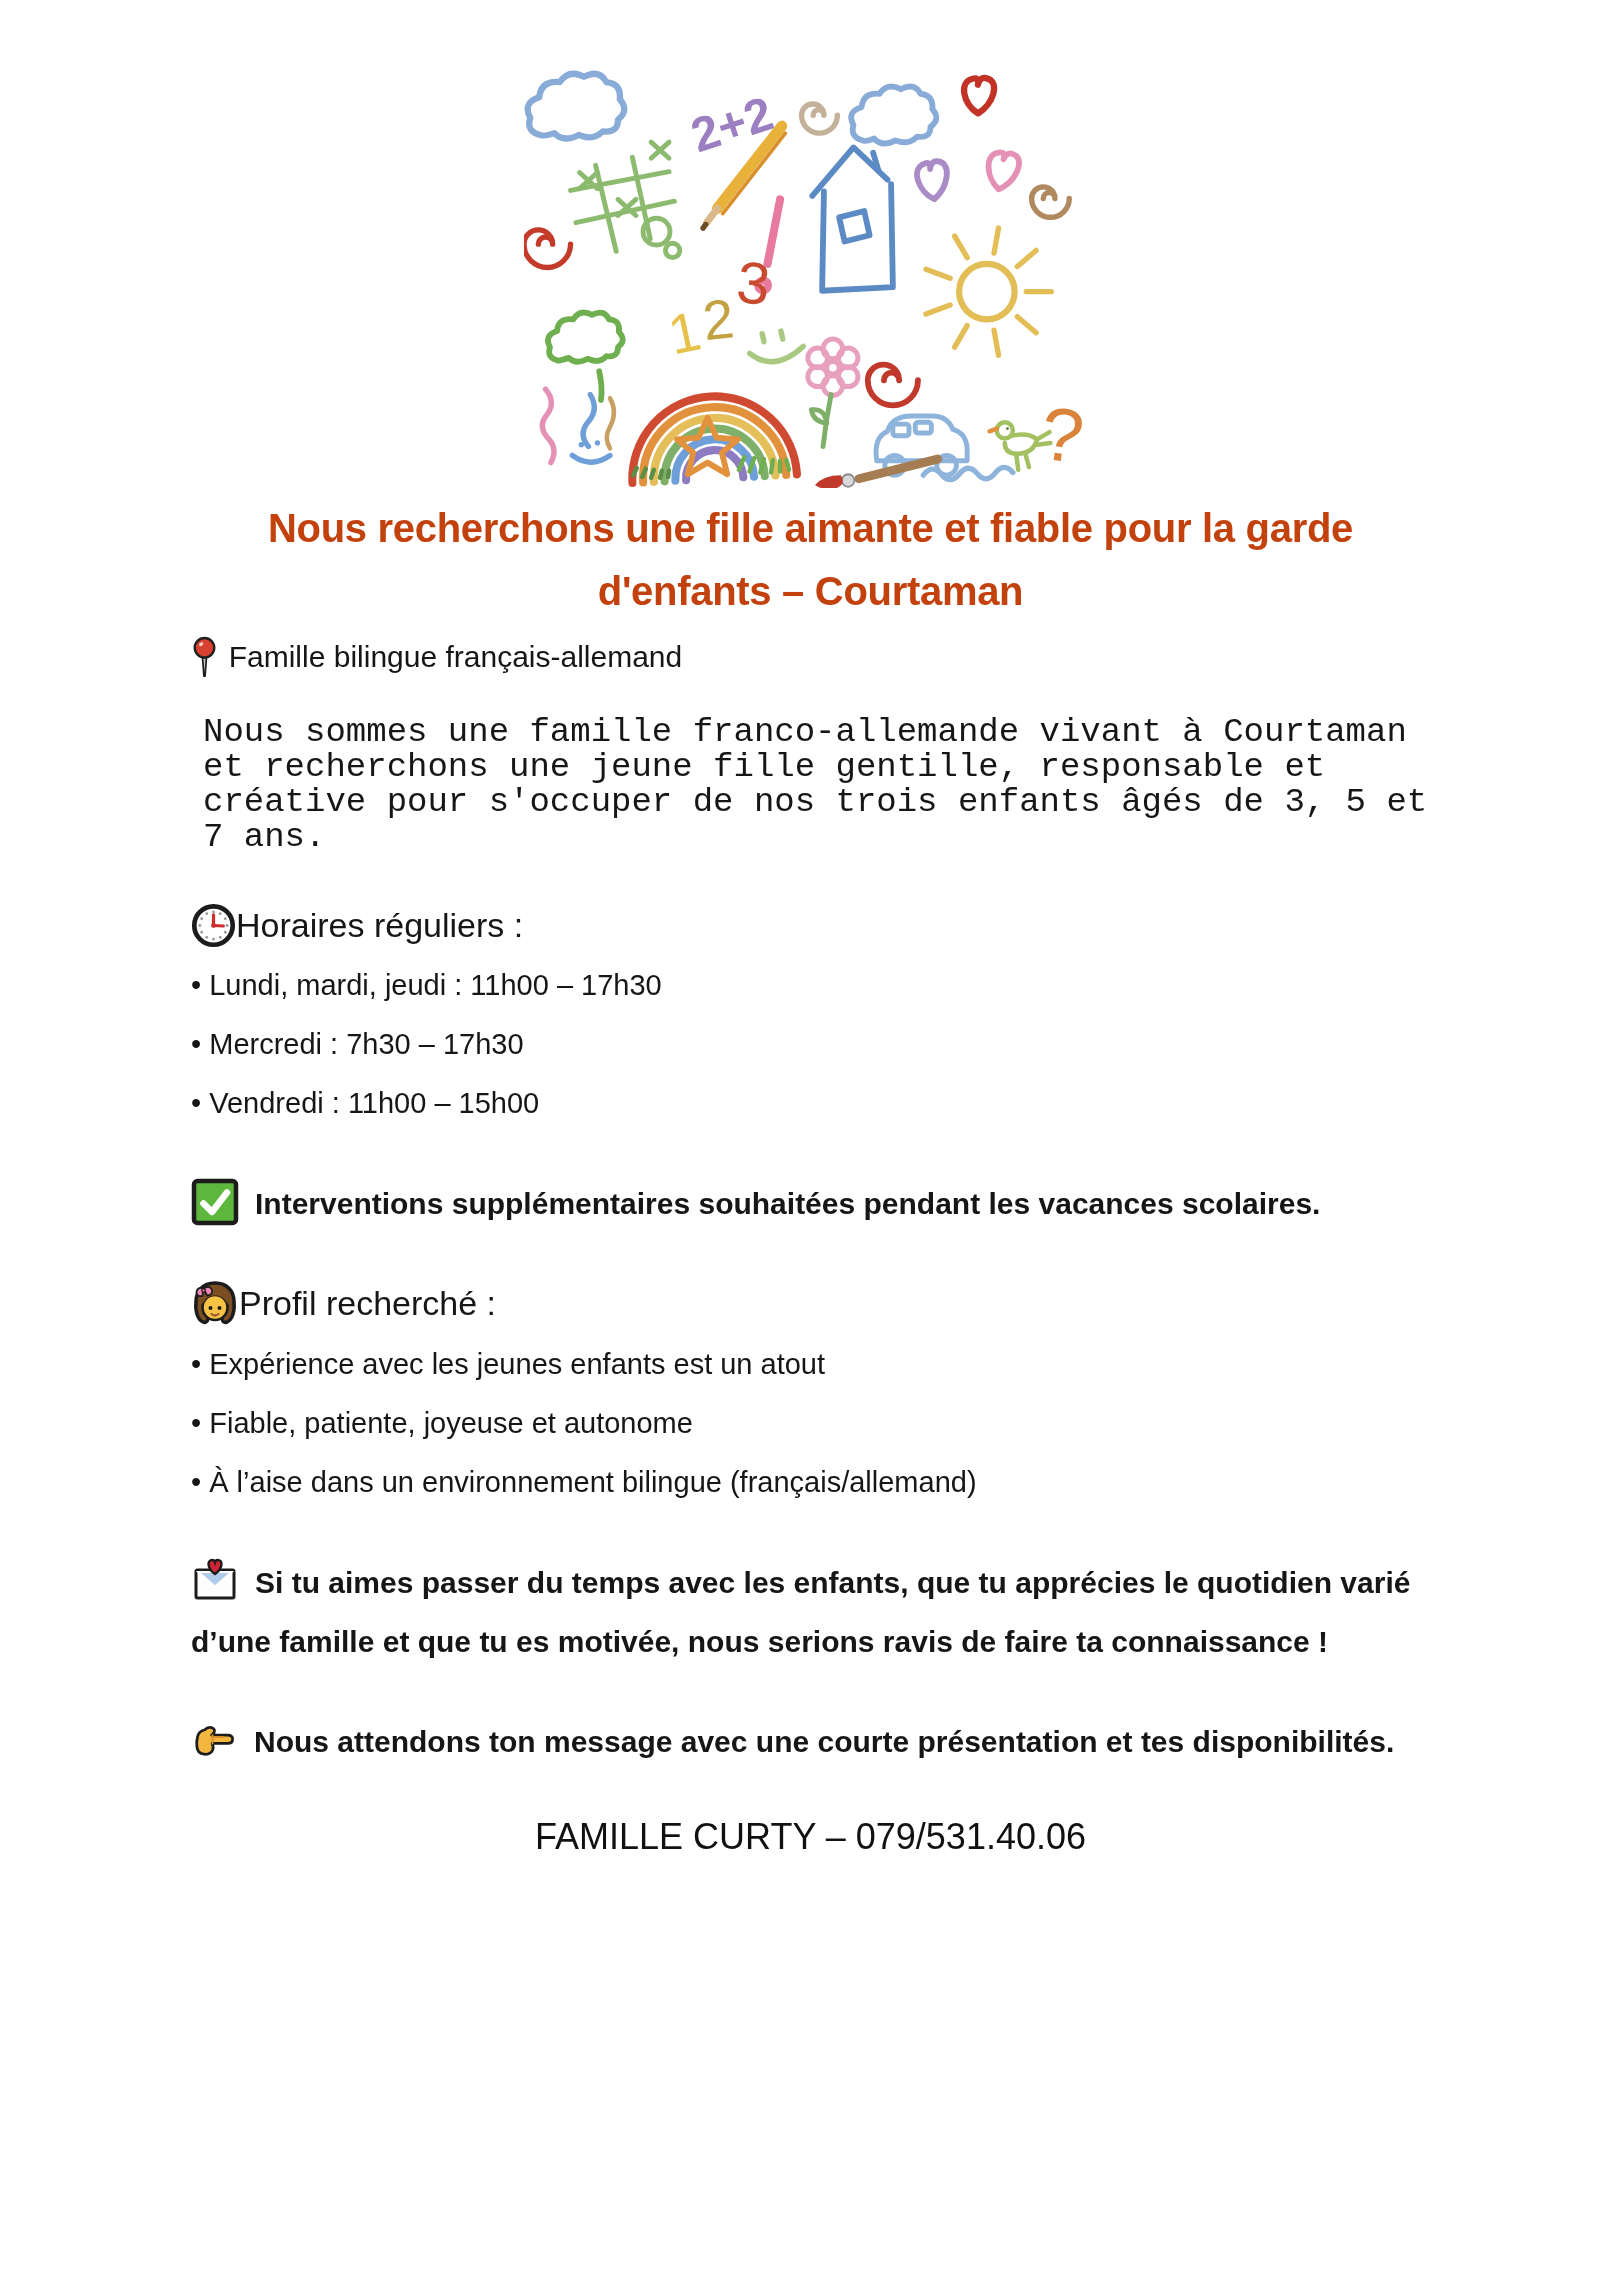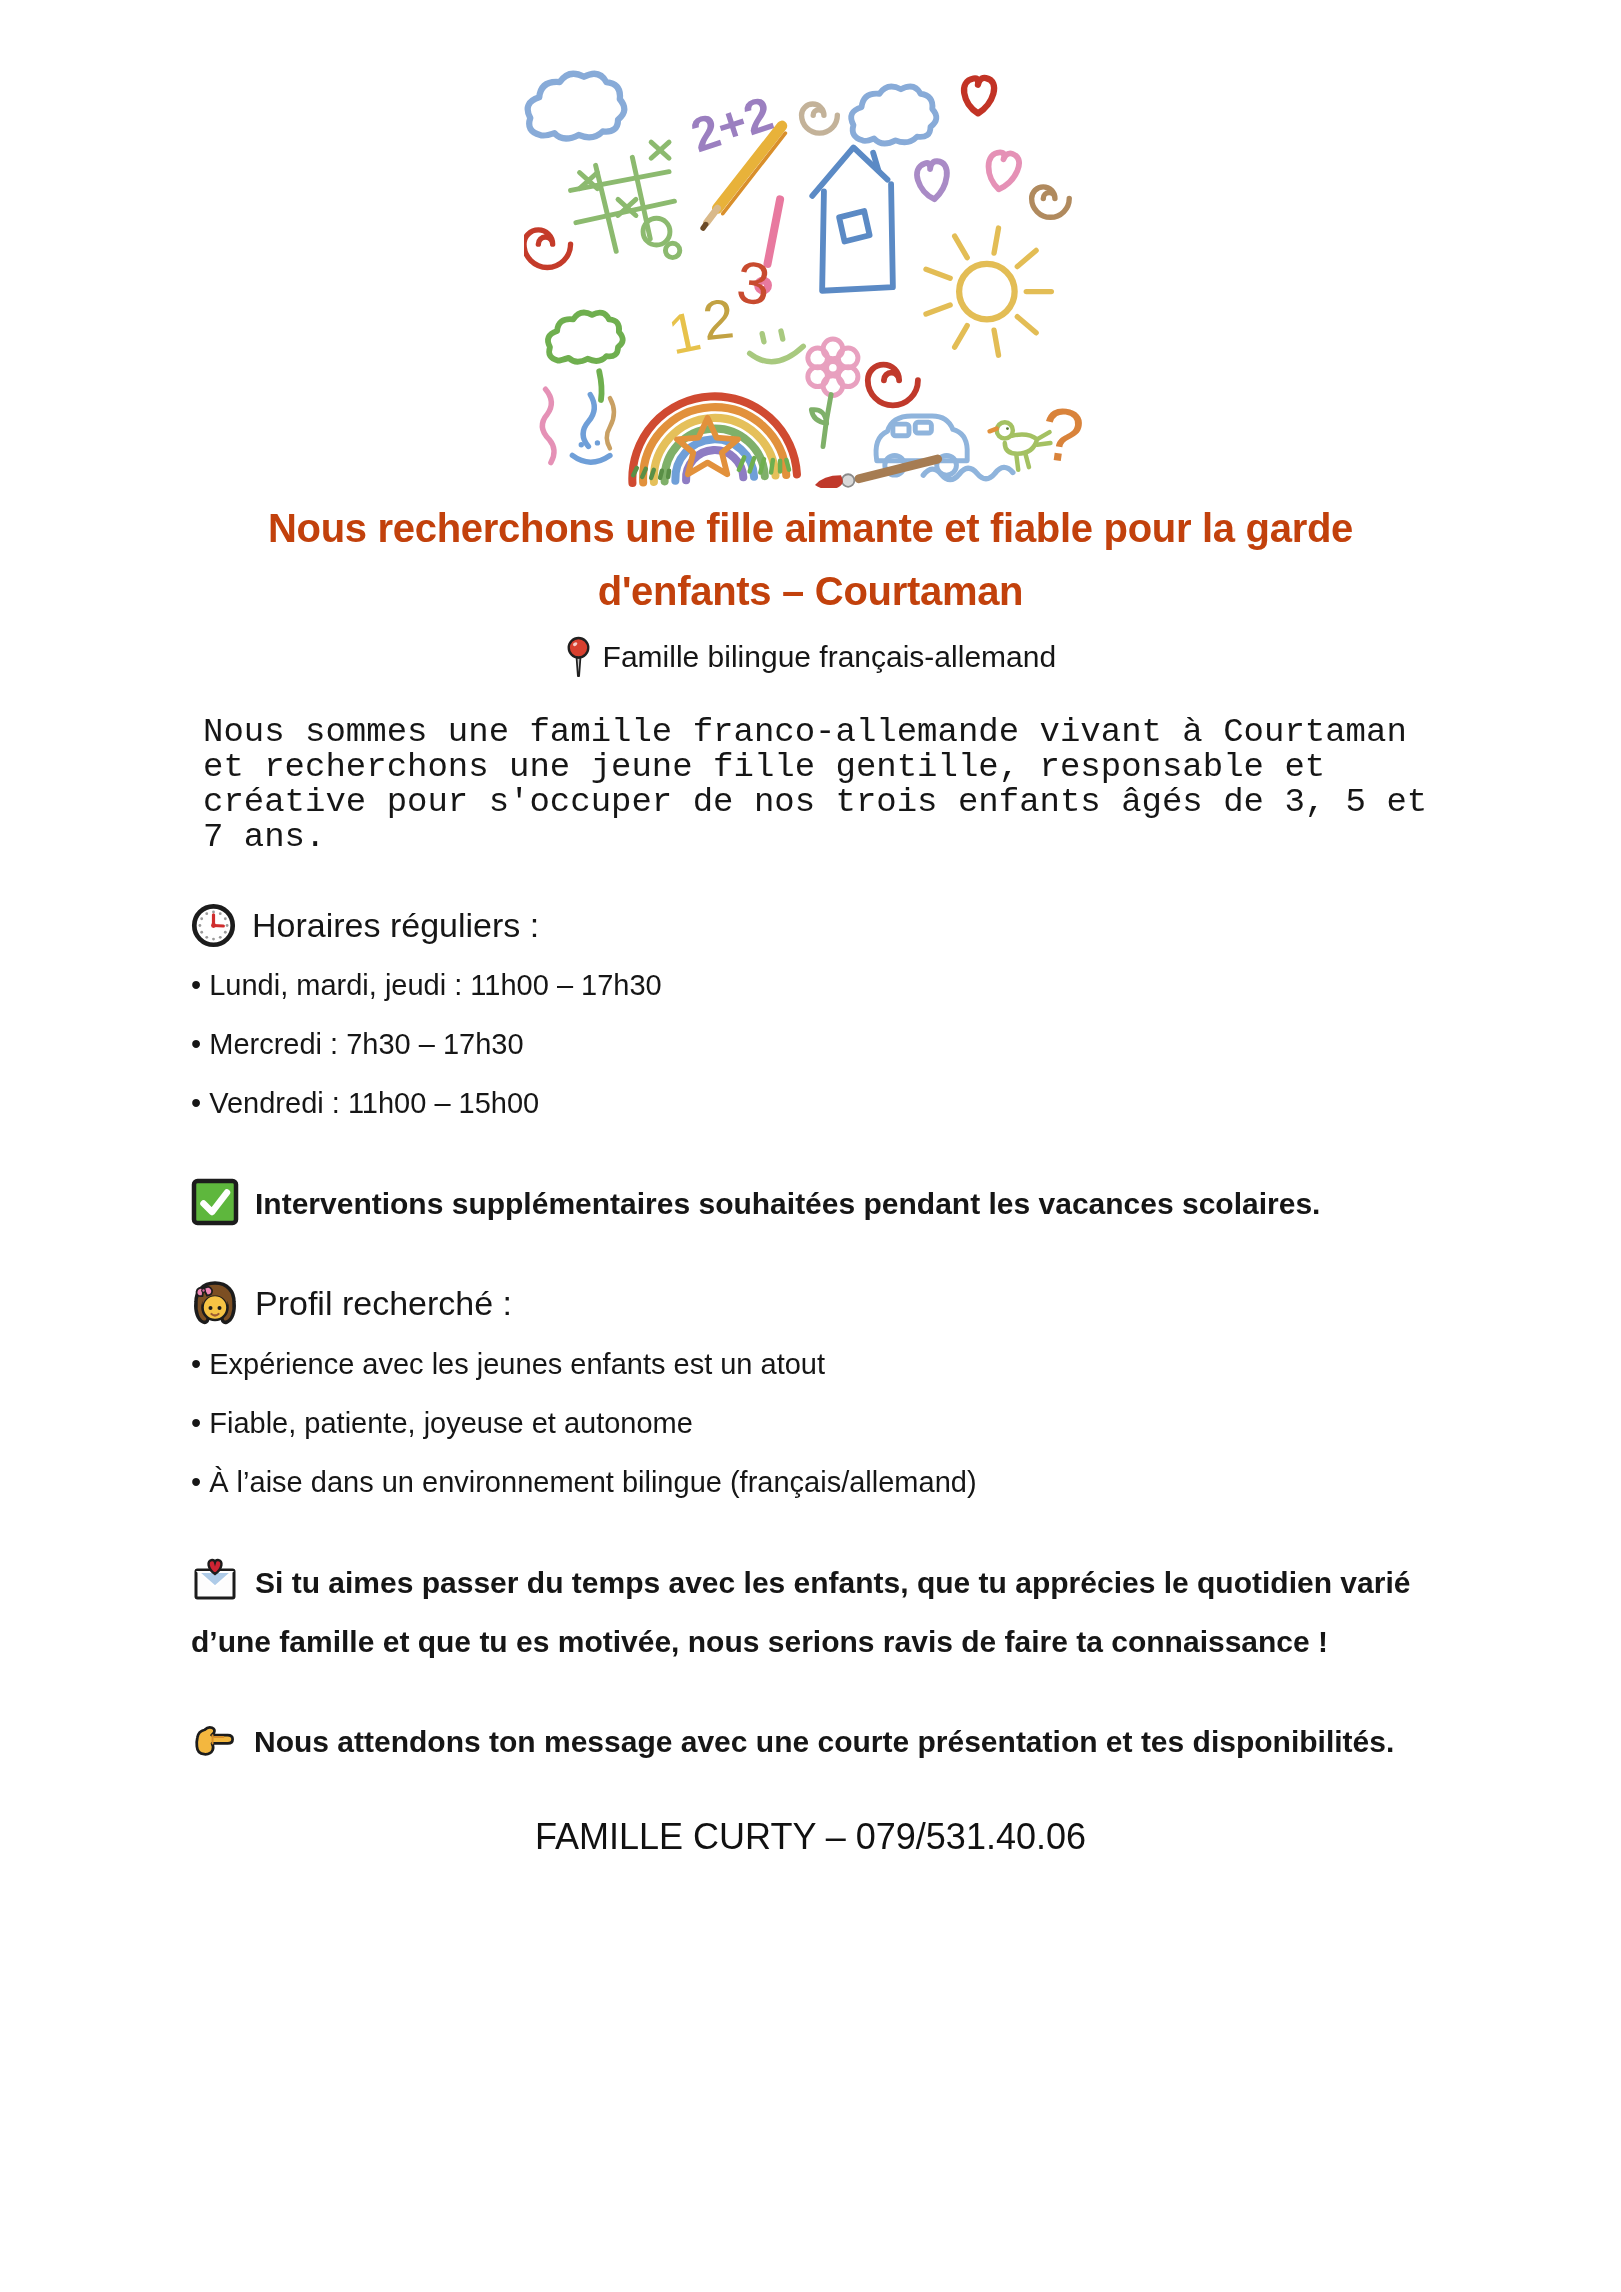--- a/index.html
+++ b/index.html
@@ -12,26 +12,26 @@
   .page{box-sizing:border-box;width:1621px;padding:0 191px;}
   .doodle{display:block;margin:63px auto 5.4px auto;width:573px;height:425px;}
   .title{
     margin-top:9px;
     text-align:center;
     font-size:40px;font-weight:700;line-height:63px;
     letter-spacing:-0.3px;color:#c2410c;
   }
   .subtitle{
     margin-top:12.5px;
-    display:flex;justify-content:center;align-items:center;gap:10.7px;
+    display:flex;justify-content:flex-start;align-items:center;gap:10.7px;
     font-size:30px;color:#161616;
   }
   .para{font-size:34px;line-height:35px;margin:36px 0 0 12px;font-family:Liberation Mono, monospace;}
   .sect-head{
-    display:flex;align-items:center;gap:16px;
+    display:flex;align-items:center;
     font-size:34px;line-height:59px;margin-top:41px;
   }
   ul.bullets{list-style:none;margin:1.8px 0 0 0;padding:0;font-size:29px;line-height:59px;}
   ul.bullets li::before{content:"\2022\00a0";}
   .ipara{font-size:30px;line-height:59px;margin:41px 0 0 0;font-weight:bold;}
   .inline-icon{vertical-align:-11.6px;margin-right:16px;}
   .footer{
     margin-top:45px;text-align:center;
     font-size:36px;font-weight:400;color:#111;
   }

